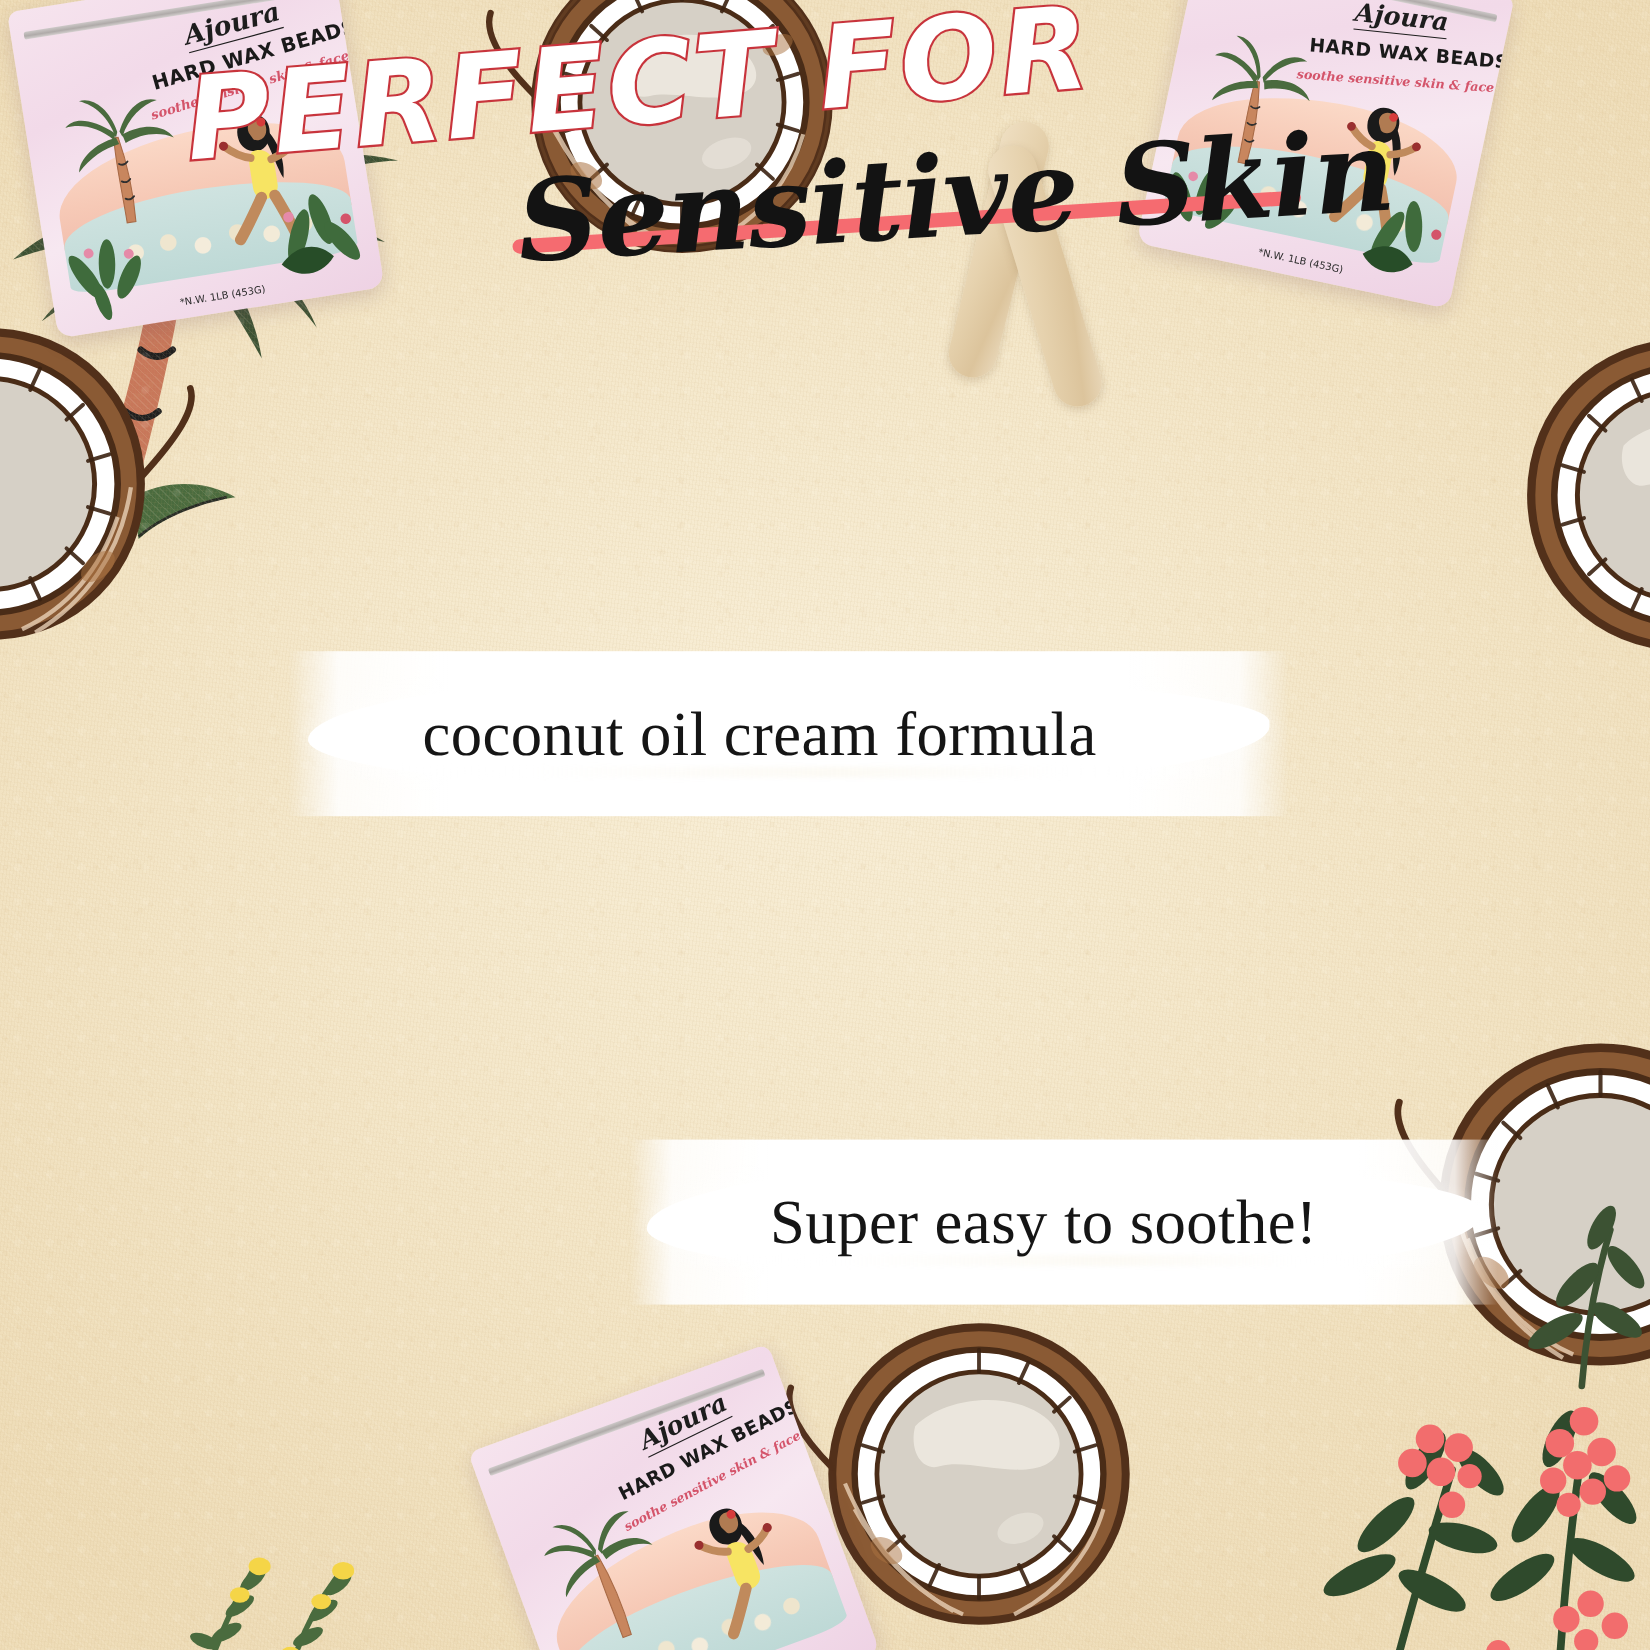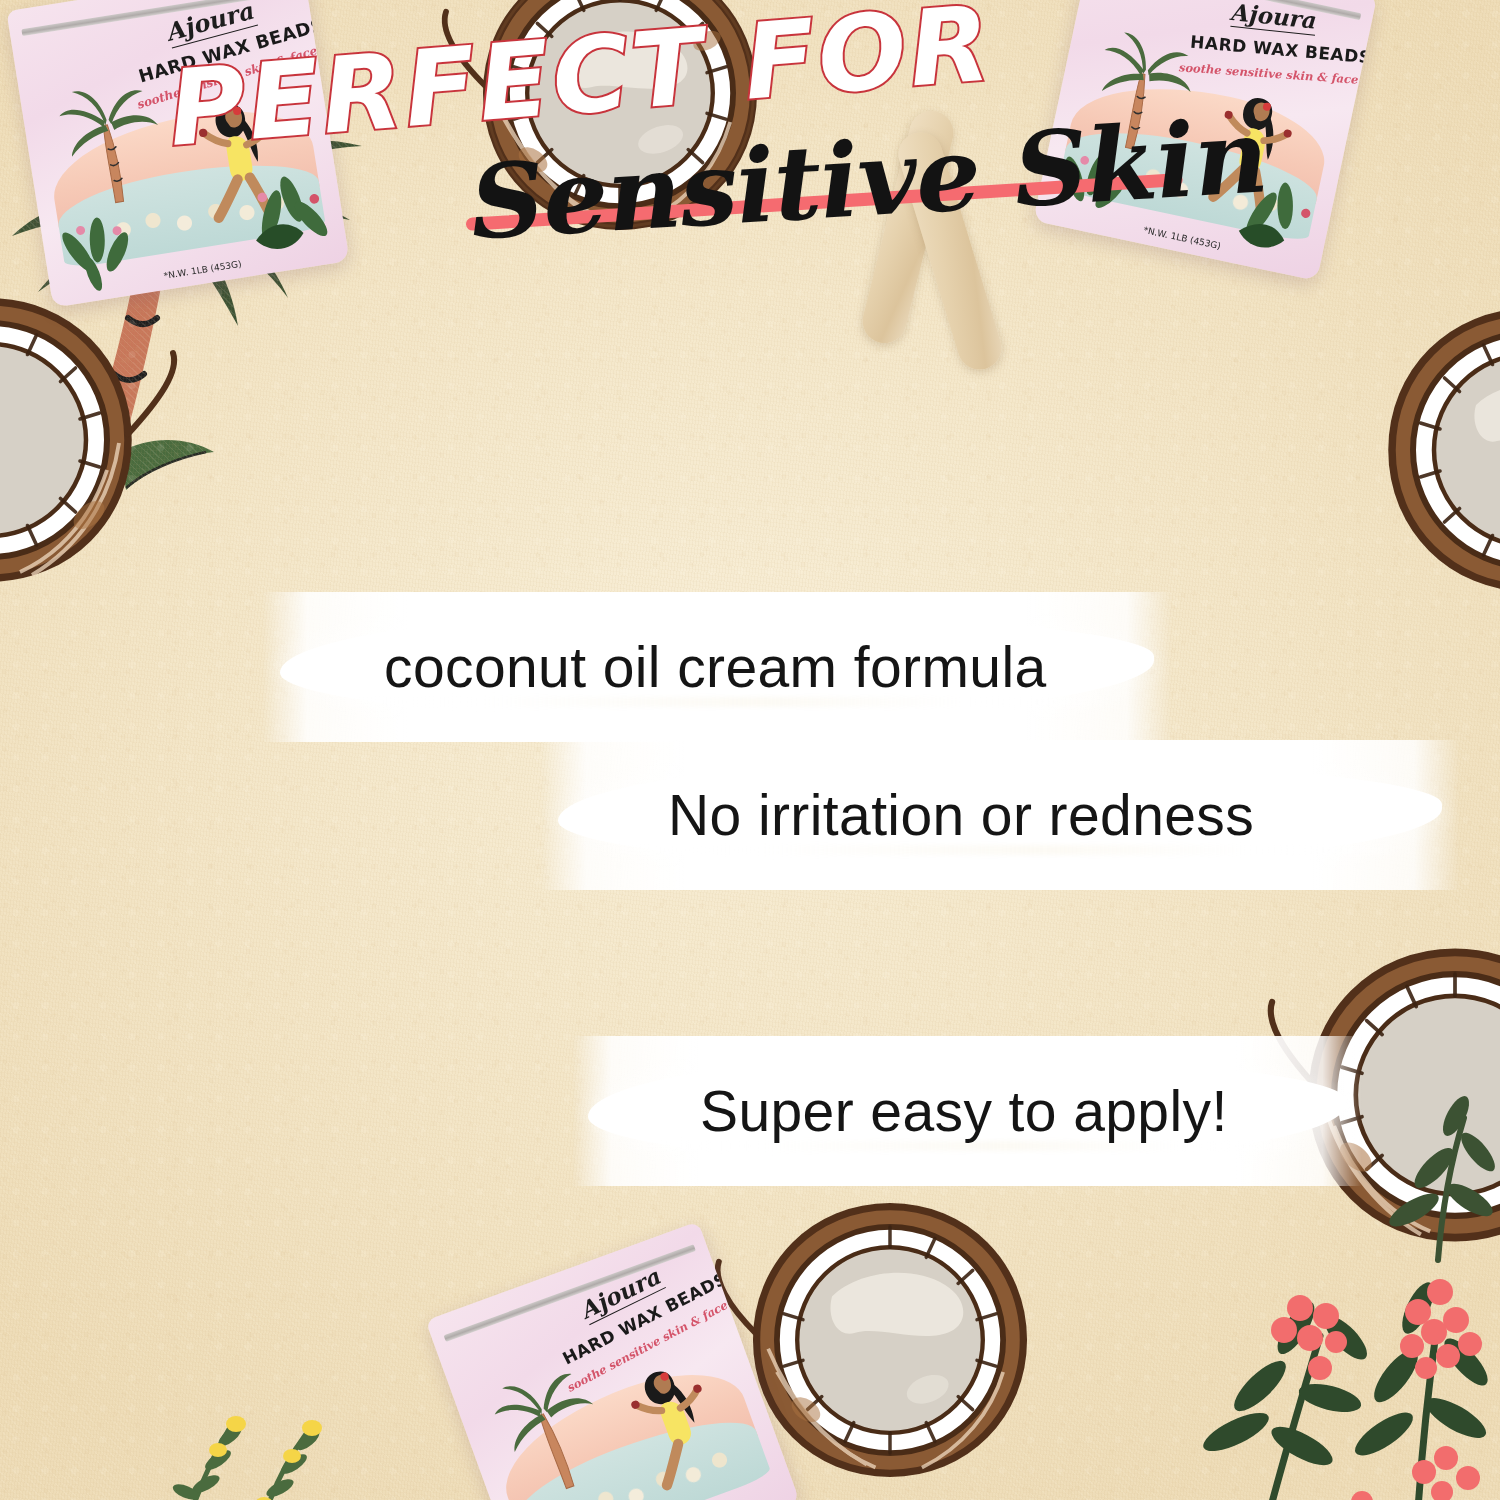--- a/index.html
+++ b/index.html
@@ -106,21 +106,21 @@
   }
   .brush::after {
     content:"";
     position:absolute; left:6%; right:5%; top:70%; height:10px;
     background:linear-gradient(to right, rgba(255,255,255,0), rgba(255,255,255,.8) 20%, rgba(250,246,235,.55) 55%, rgba(255,255,255,.75) 80%, rgba(255,255,255,0));
     filter:blur(2px);
   }
   .bullet-text {
     position:absolute; inset:0;
     display:flex; align-items:center;
-    font-family:Liberation Sans, sans-serif;
+    font-family:Liberation Serif, serif;
     font-size:57px;
     font-weight:400;
     color:#151515;
     letter-spacing:.4px;
     white-space:nowrap;
     z-index:2;
   }
 
   
   .coconut { position:absolute; }
@@ -665,24 +665,20 @@
     <div id="perfect-for">PERFECT FOR</div>
     <div id="skin-underline"></div>
     <div id="sensitive-skin">Sensitive Skin</div>
   </div>
 
   <div class="bullet-row" style="left:262px; top:592px; width:910px;">
     <div class="brush"></div>
     <div class="bullet-text" style="padding-left:122px;">coconut oil cream formula</div>
   </div>
 
-  <div class="bullet-row" style="left:540px; top:740px; width:920px;">
-    <div class="brush"></div>
-    <div class="bullet-text" style="padding-left:128px;">No irritation or redness</div>
-  </div>
 
 
   <div class="bullet-row" style="left:572px; top:1036px; width:790px;">
     <div class="brush"></div>
-    <div class="bullet-text" style="padding-left:128px;">Super easy to apply!</div>
+    <div class="bullet-text" style="padding-left:128px;">Super easy to soothe!</div>
   </div>
 
 </div>
 
 </body></html>

